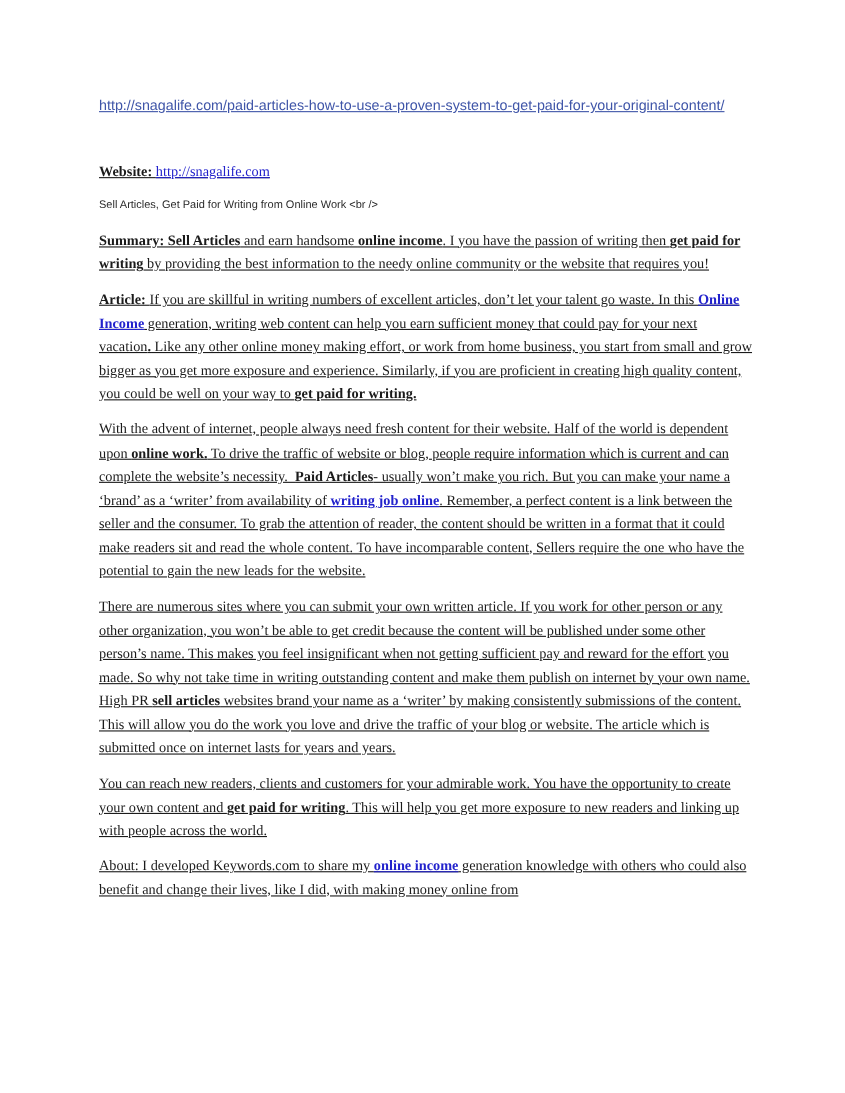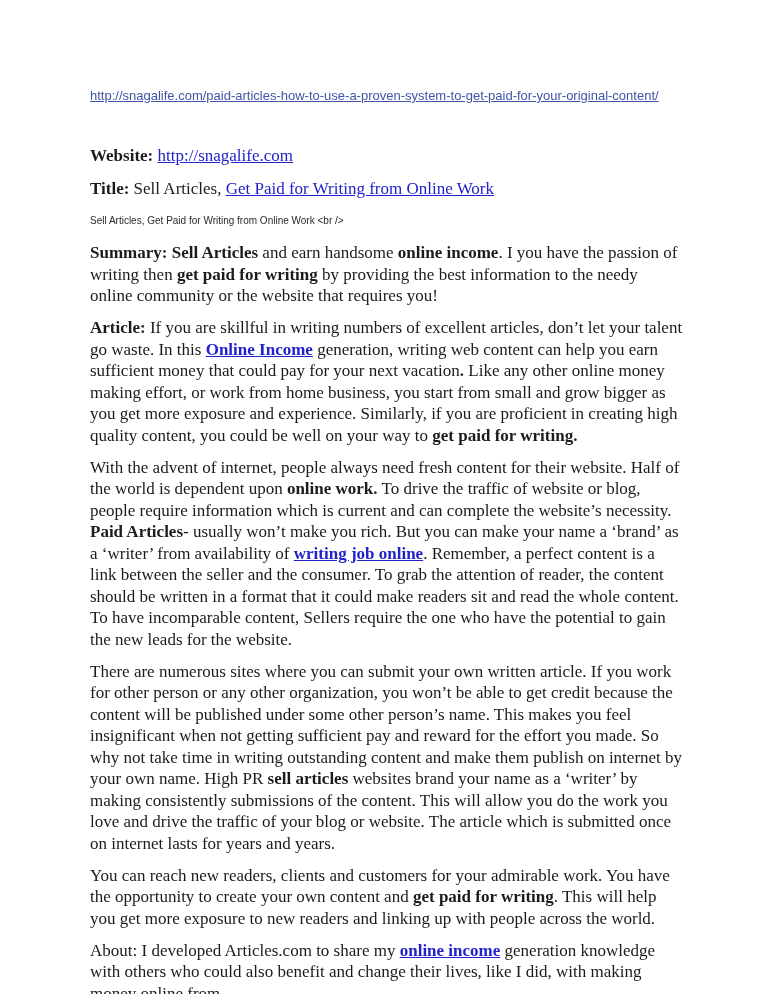--- a/index.html
+++ b/index.html
@@ -17,22 +17,23 @@
     padding: 88px 88px 0 90px;
   }
   .doc-body { width: 594px; }
   p.block {
     margin: 0 0 10.5px 0;
     padding: 0;
     color: #1b1b1b;
   }
   p.serif {
     font-family: "Liberation Serif", "DejaVu Serif", serif;
-    font-size: 17px;
+    font-size: 13px;
     line-height: 21.5px;
+    text-decoration: underline;
   }
   p.sans {
     font-family: "Liberation Sans", "DejaVu Sans", sans-serif;
     font-size: 10px;
     line-height: 18px;
     color: #2b2b2b;
   }
   p.url-line {
     font-family: "Liberation Sans", "DejaVu Sans", sans-serif;
     font-size: 13px;
@@ -55,22 +56,21 @@
   p[data-name="title-line"]     { margin-bottom: 13px; }
   p[data-name="alt-title-line"] { margin-bottom: 12px; }
 </style>
 </head>
 <body>
 
 <div class="page" data-name="document-page">
   <div class="doc-body" data-name="document-body">
       <p class="block url-line" data-name="top-url-line"><a class="link-sans" data-name="top-url-link">http://snagalife.com/paid-articles-how-to-use-a-proven-system-to-get-paid-for-your-original-content/</a></p>
       <p class="block serif" data-name="website-line"><span class="b" data-name="text-run">Website: </span><a class="link" data-name="website-link">http://snagalife.com</a></p>
-      <p class="block serif" data-name="title-line"><span class="b" data-name="text-run">Title: </span><span data-name="text-run">Sell Articles, </span><a class="link" data-name="title-link">Get Paid for Writing from Online Work</a></p>
       <p class="block sans" data-name="alt-title-line"><span data-name="text-run">Sell Articles, Get Paid for Writing from Online Work &lt;br /&gt;</span></p>
       <p class="block serif" data-name="summary-paragraph"><span class="b" data-name="text-run">Summary: Sell Articles</span><span data-name="text-run"> and earn handsome </span><span class="b" data-name="text-run">online income</span><span data-name="text-run">. I you have the passion of writing then </span><span class="b" data-name="text-run">get paid for writing</span><span data-name="text-run"> by providing the best information to the needy online community or the website that requires you!</span></p>
       <p class="block serif" data-name="article-paragraph"><span class="b" data-name="text-run">Article: </span><span data-name="text-run">If you are skillful in writing numbers of excellent articles, don’t let your talent go waste. In this </span><a class="b link" data-name="online-income-link">Online Income</a><span data-name="text-run"> generation, writing web content can help you earn sufficient money that could pay for your next vacation</span><span class="b" data-name="text-run">.</span><span data-name="text-run"> Like any other online money making effort, or work from home business, you start from small and grow bigger as you get more exposure and experience. Similarly, if you are proficient in creating high quality content, you could be well on your way to </span><span class="b" data-name="text-run">get paid for writing.</span></p>
       <p class="block serif" data-name="body-paragraph-1"><span data-name="text-run">With the advent of internet, people always need fresh content for their website. Half of the world is dependent upon </span><span class="b" data-name="text-run">online work.</span><span data-name="text-run"> To drive the traffic of website or blog, people require information which is current and can complete the website’s necessity.&nbsp; </span><span class="b" data-name="text-run">Paid Articles</span><span data-name="text-run">- usually won’t make you rich. But you can make your name a ‘brand’ as a ‘writer’ from availability of </span><a class="b link" data-name="writing-job-online-link">writing job online</a><span data-name="text-run">. Remember, a perfect content is a link between the seller and the consumer. To grab the attention of reader, the content should be written in a format that it could make readers sit and read the whole content. To have incomparable content, Sellers require the one who have the potential to gain the new leads for the website.</span></p>
       <p class="block serif" data-name="body-paragraph-2"><span data-name="text-run">There are numerous sites where you can submit your own written article. If you work for other person or any other organization, you won’t be able to get credit because the content will be published under some other person’s name. This makes you feel insignificant when not getting sufficient pay and reward for the effort you made. So why not take time in writing outstanding content and make them publish on internet by your own name. High PR </span><span class="b" data-name="text-run">sell articles</span><span data-name="text-run"> websites brand your name as a ‘writer’ by making consistently submissions of the content. This will allow you do the work you love and drive the traffic of your blog or website. The article which is submitted once on internet lasts for years and years.</span></p>
       <p class="block serif" data-name="body-paragraph-3"><span data-name="text-run">You can reach new readers, clients and customers for your admirable work. You have the opportunity to create your own content and </span><span class="b" data-name="text-run">get paid for writing</span><span data-name="text-run">. This will help you get more exposure to new readers and linking up with people across the world.</span></p>
-      <p class="block serif" data-name="about-paragraph"><span data-name="text-run">About: I developed Articles.com to share my </span><a class="b link" data-name="about-online-income-link">online income</a><span data-name="text-run"> generation knowledge with others who could also benefit and change their lives, like I did, with making money online from</span></p>
+      <p class="block serif" data-name="about-paragraph"><span data-name="text-run">About: I developed Keywords.com to share my </span><a class="b link" data-name="about-online-income-link">online income</a><span data-name="text-run"> generation knowledge with others who could also benefit and change their lives, like I did, with making money online from</span></p>
     </div>
 </div>
 
 </body></html>

